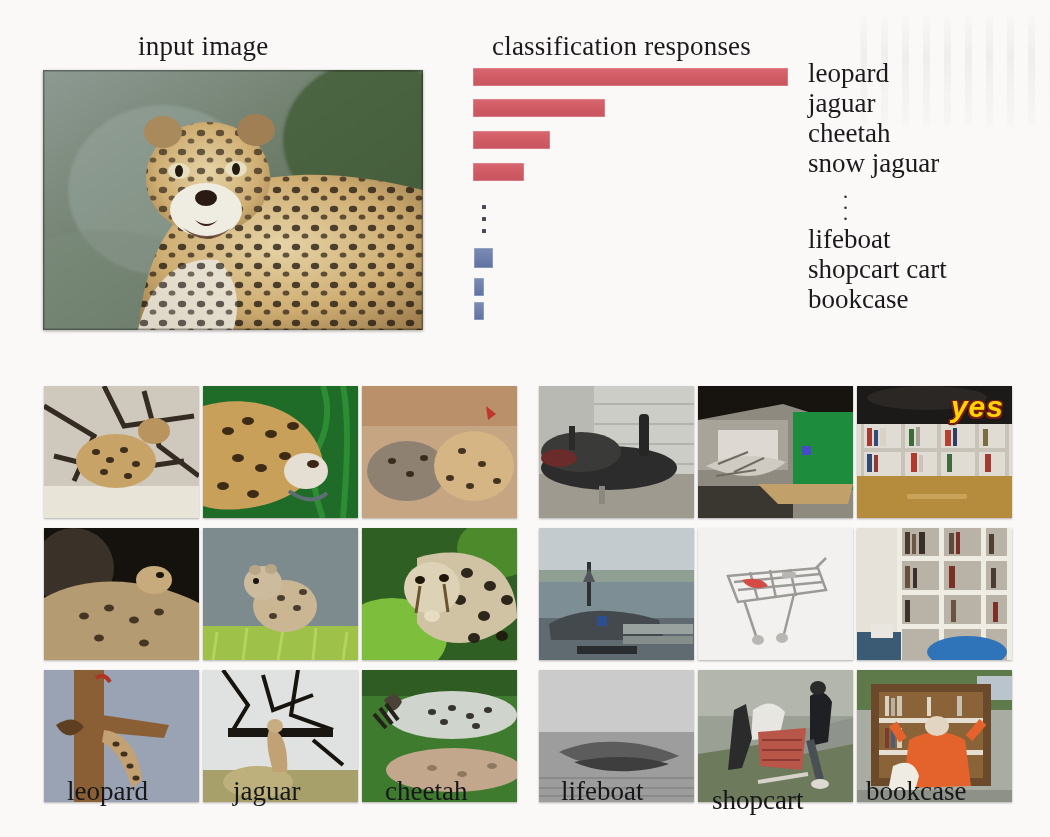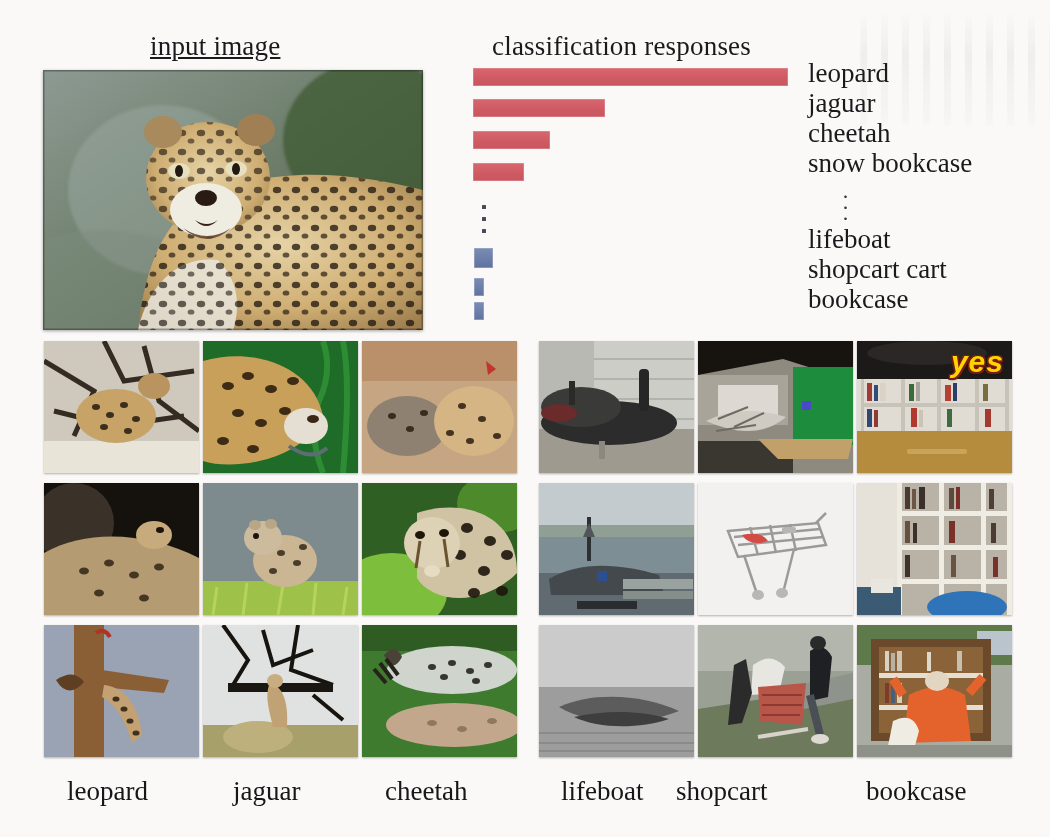--- a/index.html
+++ b/index.html
@@ -28,21 +28,21 @@
   }
 
   
   .title{
     position:absolute;
     font-size:27px;
     letter-spacing:.2px;
     white-space:nowrap;
     color:#1a1a1d;
   }
-  #title-input{left:150px;top:31px;text-decoration:underline;}
+  #title-input{left:138px;top:31px;}
   #title-resp{left:452px;top:31px;margin-left:40px;}
 
   
   .input-photo{
     position:absolute;left:43px;top:70px;width:380px;height:260px;
     box-shadow:0 1px 3px rgba(0,0,0,.35);
     overflow:hidden;
     background:#6a6c5c;
   }
 
@@ -73,21 +73,21 @@
     text-align:center;width:75px;margin:7px 0 6px 0;letter-spacing:0;
   }
   .labels .dots b{display:block;font-weight:normal;font-size:22px;line-height:11px;}
 
   
   .grid{position:absolute;display:grid;grid-template-columns:repeat(3,155px);
         grid-template-rows:repeat(3,132px);column-gap:4px;row-gap:10px;}
   #grid-left{left:44px;top:341px;}
   #grid-right{left:539px;top:341px;}
   .cell{position:relative;width:155px;height:132px;overflow:hidden;
-        box-shadow:0 1px 2px rgba(0,0,0,.3);background:#888;}
+        box-shadow:0 1px 2px rgba(0,0,0,.3);background:#888;margin-top:45px;}
   .cell .ph{position:absolute;inset:0;}
 
   
   .botlabels{position:absolute;top:776px;font-size:27px;white-space:nowrap;color:#17171a;}
   .botlabels span{position:absolute;}
 
   
   .yes-overlay{
     position:absolute;right:8px;top:4px;
     font-family:"Liberation Sans","DejaVu Sans",sans-serif;
@@ -178,21 +178,21 @@
 
     <div class="bar blue" style="left:1px;top:188px;width:19px;height:20px;"></div>
     <div class="bar blue" style="left:1px;top:218px;width:10px;height:18px;"></div>
     <div class="bar blue" style="left:1px;top:242px;width:10px;height:18px;"></div>
   </div>
 
   <div class="labels">
     <div class="lbl">leopard</div>
     <div class="lbl">jaguar</div>
     <div class="lbl">cheetah</div>
-    <div class="lbl">snow bookcase</div>
+    <div class="lbl">snow jaguar</div>
     <div class="dots">
         <b>.</b>
         <b>.</b>
         <b>.</b>
       </div>
     <div class="lbl">lifeboat</div>
     <div class="lbl">shopcart cart</div>
     <div class="lbl">bookcase</div>
   </div>
 
@@ -610,17 +610,17 @@
         <rect y="120" width="155" height="12" fill="#8d9187"></rect>
       </svg>
     </div>
   </div>
 
   <div class="botlabels" style="left:0;width:1050px;">
     <span style="left:67px;">leopard</span>
     <span style="left:233px;">jaguar</span>
     <span style="left:385px;">cheetah</span>
     <span style="left:561px;">lifeboat</span>
-    <span style="left:676px;">shopcart</span>
+    <span style="left:712px;margin-top:9px;">shopcart</span>
     <span style="left:866px;">bookcase</span>
   </div>
 
 </div>
 
 </body></html>

